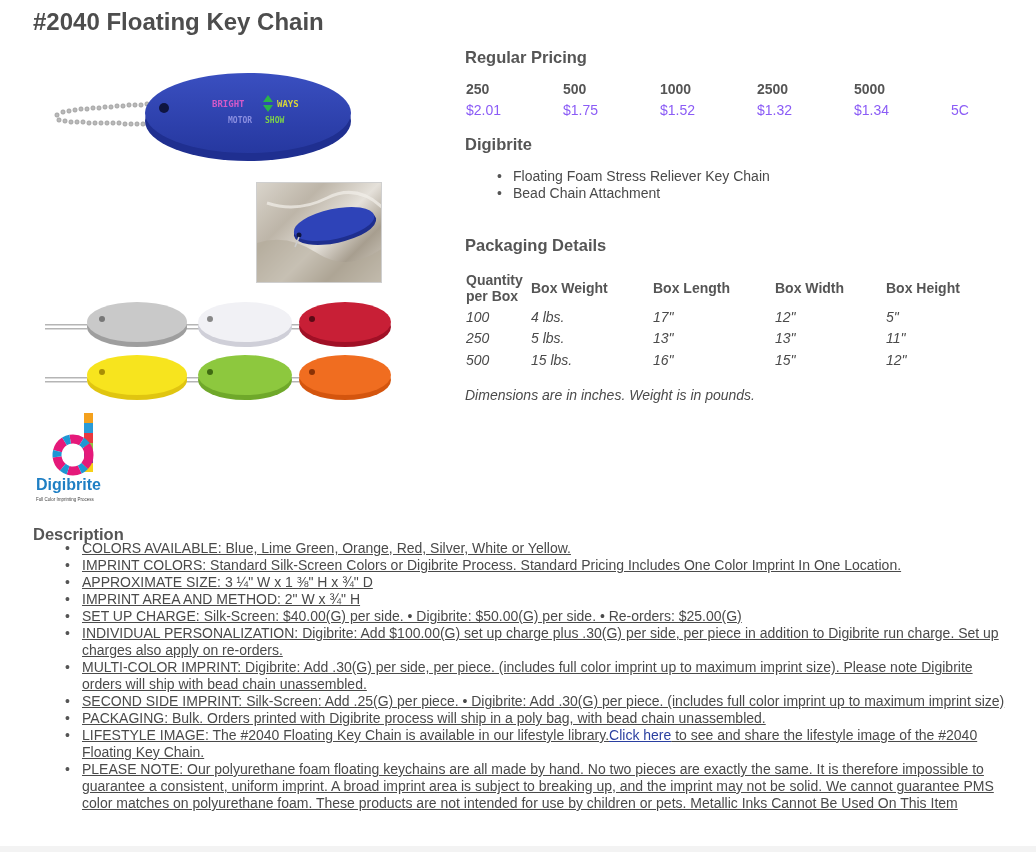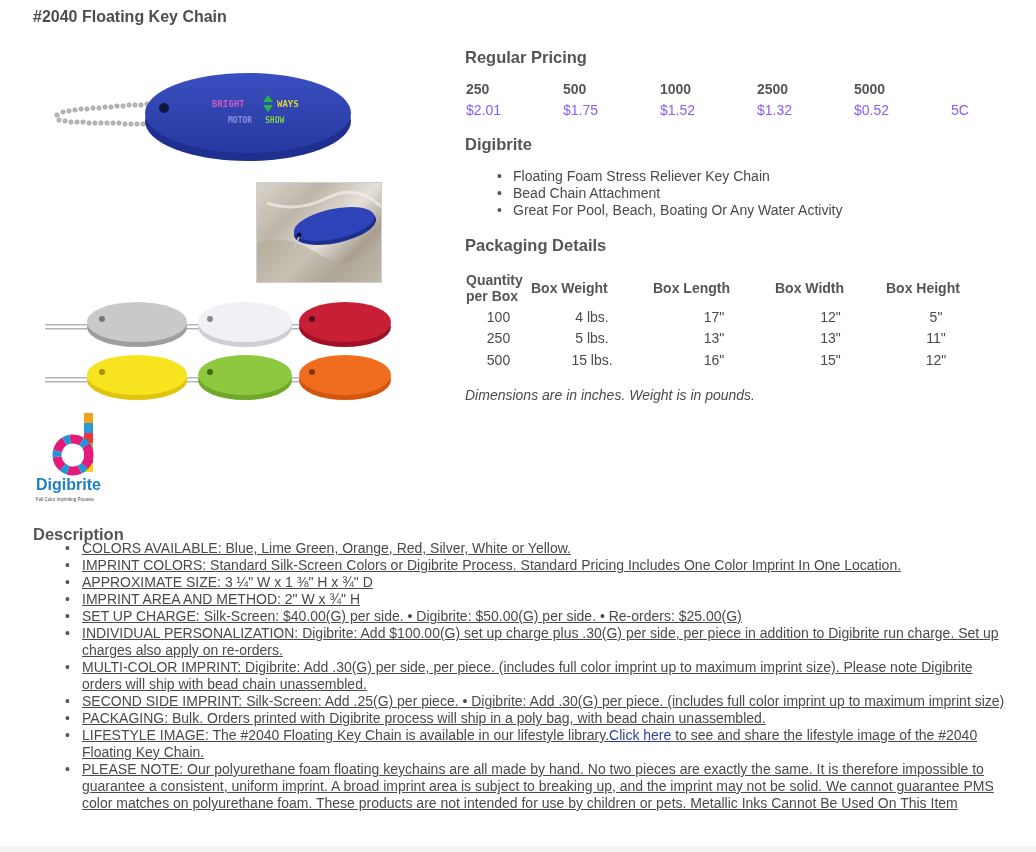--- a/index.html
+++ b/index.html
@@ -1,19 +1,19 @@
 <!DOCTYPE html>
 <html><head>
   <meta charset="utf-8">
   <style>
     * { box-sizing: border-box; margin: 0; padding: 0; }
     html, body { width: 1036px; height: 852px; overflow: hidden; background: #ffffff; }
     body { font-family: "Liberation Sans", sans-serif; color: #4a4a4a; position: relative; }
 
-    .page-title { position: absolute; left: 33px; top: 8px; font-size: 16px; font-weight: bold; color: #4d4d4d; }
+    .page-title { position: absolute; left: 33px; top: 8px; font-size: 24px; font-weight: bold; color: #4d4d4d; }
 
     
     .main-image { position: absolute; left: 45px; top: 55px; width: 330px; height: 115px; }
     .thumb { position: absolute; left: 256px; top: 182px; width: 126px; height: 101px; border: 1px solid #cfcfcf; background: linear-gradient(135deg,#d9d4cb 0%,#bdb5a8 30%,#e5e1da 55%,#a79e8f 75%,#d8d2c8 100%); overflow: hidden; }
     .colors-image { position: absolute; left: 40px; top: 297px; width: 360px; height: 110px; }
     .digibrite-logo { position: absolute; left: 33px; top: 410px; width: 95px; height: 95px; }
 
     .section-heading { font-size: 16.5px; font-weight: bold; color: #555; }
     .pricing-heading { position: absolute; left: 465px; top: 48px; }
     .price-table { position: absolute; left: 466px; top: 79px; font-size: 14px; border-collapse: collapse; }
@@ -22,21 +22,21 @@
     .pc1 { width: 97px; } .pc2 { width: 97px; } .pc3 { width: 97px; } .pc4 { width: 97px; } .pc5 { width: 97px; }
 
     .highlights-heading { position: absolute; left: 465px; top: 135px; }
     .highlights-list { position: absolute; left: 513px; top: 168px; font-size: 14px; line-height: 17px; list-style: none; }
     .highlights-list li { position: relative; }
     .highlights-list li::before { content: "\2022"; position: absolute; left: -16px; top: 0; color: #555; }
 
     .packaging-heading { position: absolute; left: 465px; top: 236px; }
     .pack-table { position: absolute; left: 466px; top: 270px; font-size: 14px; border-collapse: collapse; }
     .pack-table th { font-weight: bold; text-align: left; color: #555; padding: 0; line-height: 16px; vertical-align: middle; height: 36px; }
-    .pack-table td { padding: 0; height: 21.5px; text-align: center; }
+    .pack-table td { padding: 0; height: 21.5px; text-align: left; font-style: italic; }
     .k1 { width: 65px; } .k2 { width: 122px; } .k3 { width: 122px; } .k4 { width: 111px; } .k5 { width: 100px; }
     .pack-note { position: absolute; left: 465px; top: 387px; font-size: 14px; font-style: italic; color: #4a4a4a; }
 
     .description-heading { position: absolute; left: 33px; top: 525px; }
     .desc-list { position: absolute; left: 82px; top: 540px; width: 930px; font-size: 14px; line-height: 17px; list-style: none; color: #4a4a4a; }
     .desc-list li { position: relative; text-decoration: underline; }
     .desc-list li::before { content: "\2022"; position: absolute; left: -17px; top: 0; color: #555; }
     .desc-link { color: #2a3fa0; text-decoration: underline; cursor: pointer; }
 
     .bottom-fade { position: absolute; left: 0; top: 846px; width: 1036px; height: 6px; background: #f3f3f3; }
@@ -191,31 +191,30 @@
     <th class="pc3">1000</th>
     <th class="pc4">2500</th>
     <th class="pc5">5000</th>
     <th></th>
   </tr>
   <tr>
     <td>$2.01</td>
     <td>$1.75</td>
     <td>$1.52</td>
     <td>$1.32</td>
-    <td>$0.52</td>
+    <td>$1.34</td>
     <td>5C</td>
   </tr>
 </tbody>
   </table>
 
 <h2 class="section-heading highlights-heading">Digibrite</h2>
 <ul class="highlights-list">
   <li>Floating Foam Stress Reliever Key Chain</li>
   <li>Bead Chain Attachment</li>
-  <li>Great For Pool, Beach, Boating Or Any Water Activity</li>
 </ul>
 
 <h2 class="section-heading packaging-heading">Packaging Details</h2>
 <table class="pack-table">
   <tbody>
       <tr>
     <th class="k1">Quantity per Box</th>
     <th class="k2">Box Weight</th>
     <th class="k3">Box Length</th>
     <th class="k4">Box Width</th>

